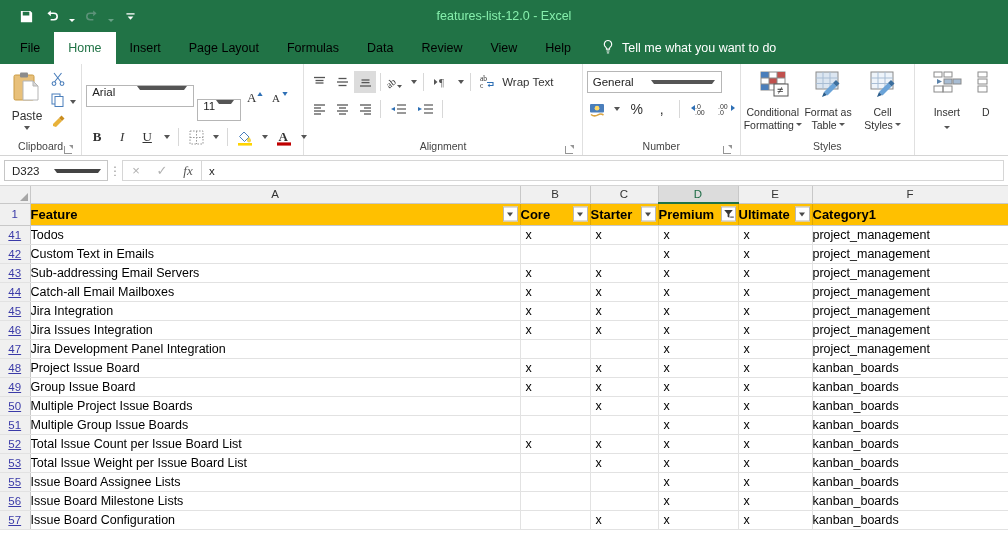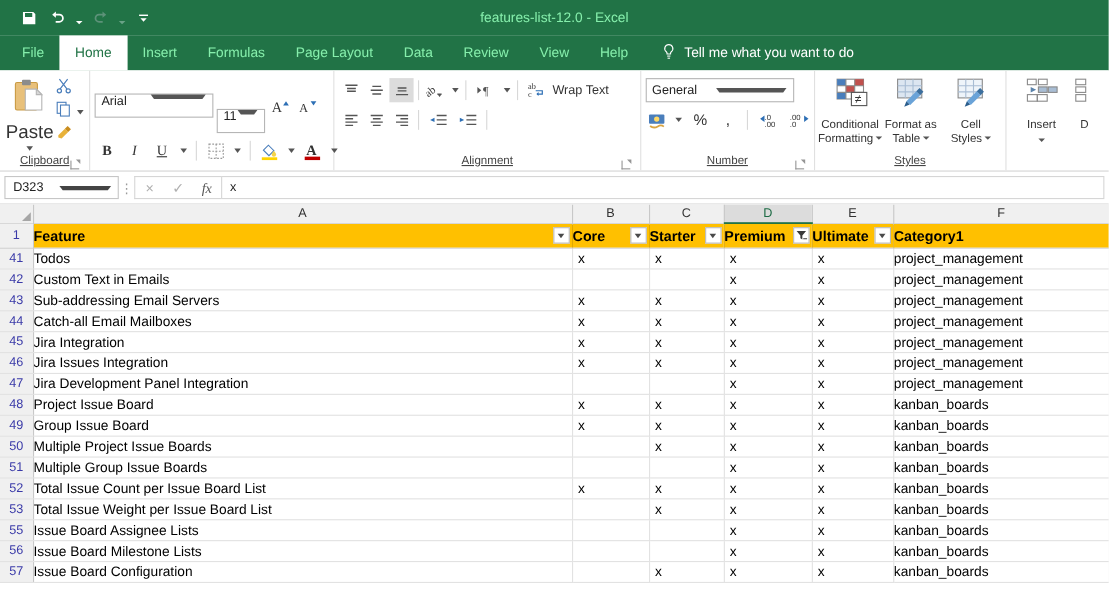--- a/index.html
+++ b/index.html
@@ -50,21 +50,21 @@
   .tabbar {
     height: 32px;
     background: #217346;
     display: flex;
     align-items: stretch;
     padding-left: 6px;
   }
   .tab {
     padding: 0 14px;
     display: flex; align-items: center;
-    color: #86efac;
+    color: #000000;
     font-size: 12.5px;
     white-space: nowrap;
   }
   .tab.active {
     background: #ffffff;
     color: #217346;
   }
   .tellme {
     display: flex; align-items: center; gap: 7px;
     padding-left: 16px;
@@ -90,21 +90,20 @@
     flex-direction: column;
     border-right: 1px solid #e0e0e0;
   }
   .rgroup-body { flex: 1; display: flex; align-items: flex-start; }
   .rgroup-title {
     height: 15px;
     font-size: 10.5px;
     color: #444;
     text-align: center;
     position: relative;
-    text-decoration: underline;
   }
   .dialog-launcher {
     position: absolute; right: 4px; bottom: 1px;
     width: 9px; height: 9px;
     opacity: .62;
   }
   .dialog-launcher::before {
     content: ""; position: absolute; left: 0; bottom: 0;
     width: 7px; height: 7px;
     border-left: 1px solid #555; border-bottom: 1px solid #555;
@@ -116,21 +115,21 @@
     border-top: 4px solid #555;
   }
 
   
   .g-clipboard { width: 88px; }
   .paste-big {
     width: 46px;
     display: flex; flex-direction: column; align-items: center;
     padding-top: 2px;
   }
-  .paste-label { font-size: 17px; color: #333; margin-top: 1px; }
+  .paste-label { font-size: 12px; color: #333; margin-top: 1px; }
   .mini-caret {
     width: 0; height: 0; margin-top: 3px;
     border-left: 3.5px solid transparent;
     border-right: 3.5px solid transparent;
     border-top: 4px solid #555;
   }
   .clip-small { display: flex; flex-direction: column; gap: 2px; padding-top: 3px; }
   .clip-row { display: flex; align-items: center; height: 19px; }
 
   
@@ -297,20 +296,21 @@
 
   .rowhead {
     width: 30px;
     background: #f0f0f0;
     border-right: 1px solid #c8c8c8;
     border-bottom: 1px solid #e2e2e2;
     font-size: 11.5px;
     color: #3a3aa8;
     text-align: center;
     vertical-align: middle;
+    text-decoration: underline;
   }
   .cell {
     height: 19px;
     border-right: 1px solid #e2e2e2;
     border-bottom: 1px solid #e2e2e2;
     font-size: 12.5px;
     color: #000;
     vertical-align: middle;
     padding-left: 4px;
     white-space: nowrap;
@@ -390,22 +390,22 @@
         </svg>
     </div>
   </div>
   <div class="doc-title">features-list-12.0  -  Excel</div>
 </div>
 
 <div class="tabbar">
   <div class="tab">File</div>
   <div class="tab active">Home</div>
   <div class="tab">Insert</div>
+  <div class="tab">Page Layout</div>
   <div class="tab">Formulas</div>
-  <div class="tab">Page Layout</div>
   <div class="tab">Data</div>
   <div class="tab">Review</div>
   <div class="tab">View</div>
   <div class="tab">Help</div>
   <div class="tellme">
     <span>
       <svg width="14" height="16" viewBox="0 0 16 18">
           <path fill="none" stroke="#fff" stroke-width="1.2" d="M8 1.6a4.2 4.2 0 0 0-2.6 7.5c.5.45.8 1 .8 1.7v.6h3.6v-.6c0-.7.3-1.25.8-1.7A4.2 4.2 0 0 0 8 1.6z"></path>
           <rect x="6.3" y="13" width="3.4" height="1.1" fill="#fff"></rect>
           <rect x="6.7" y="15.2" width="2.6" height="1.1" fill="#fff"></rect>

